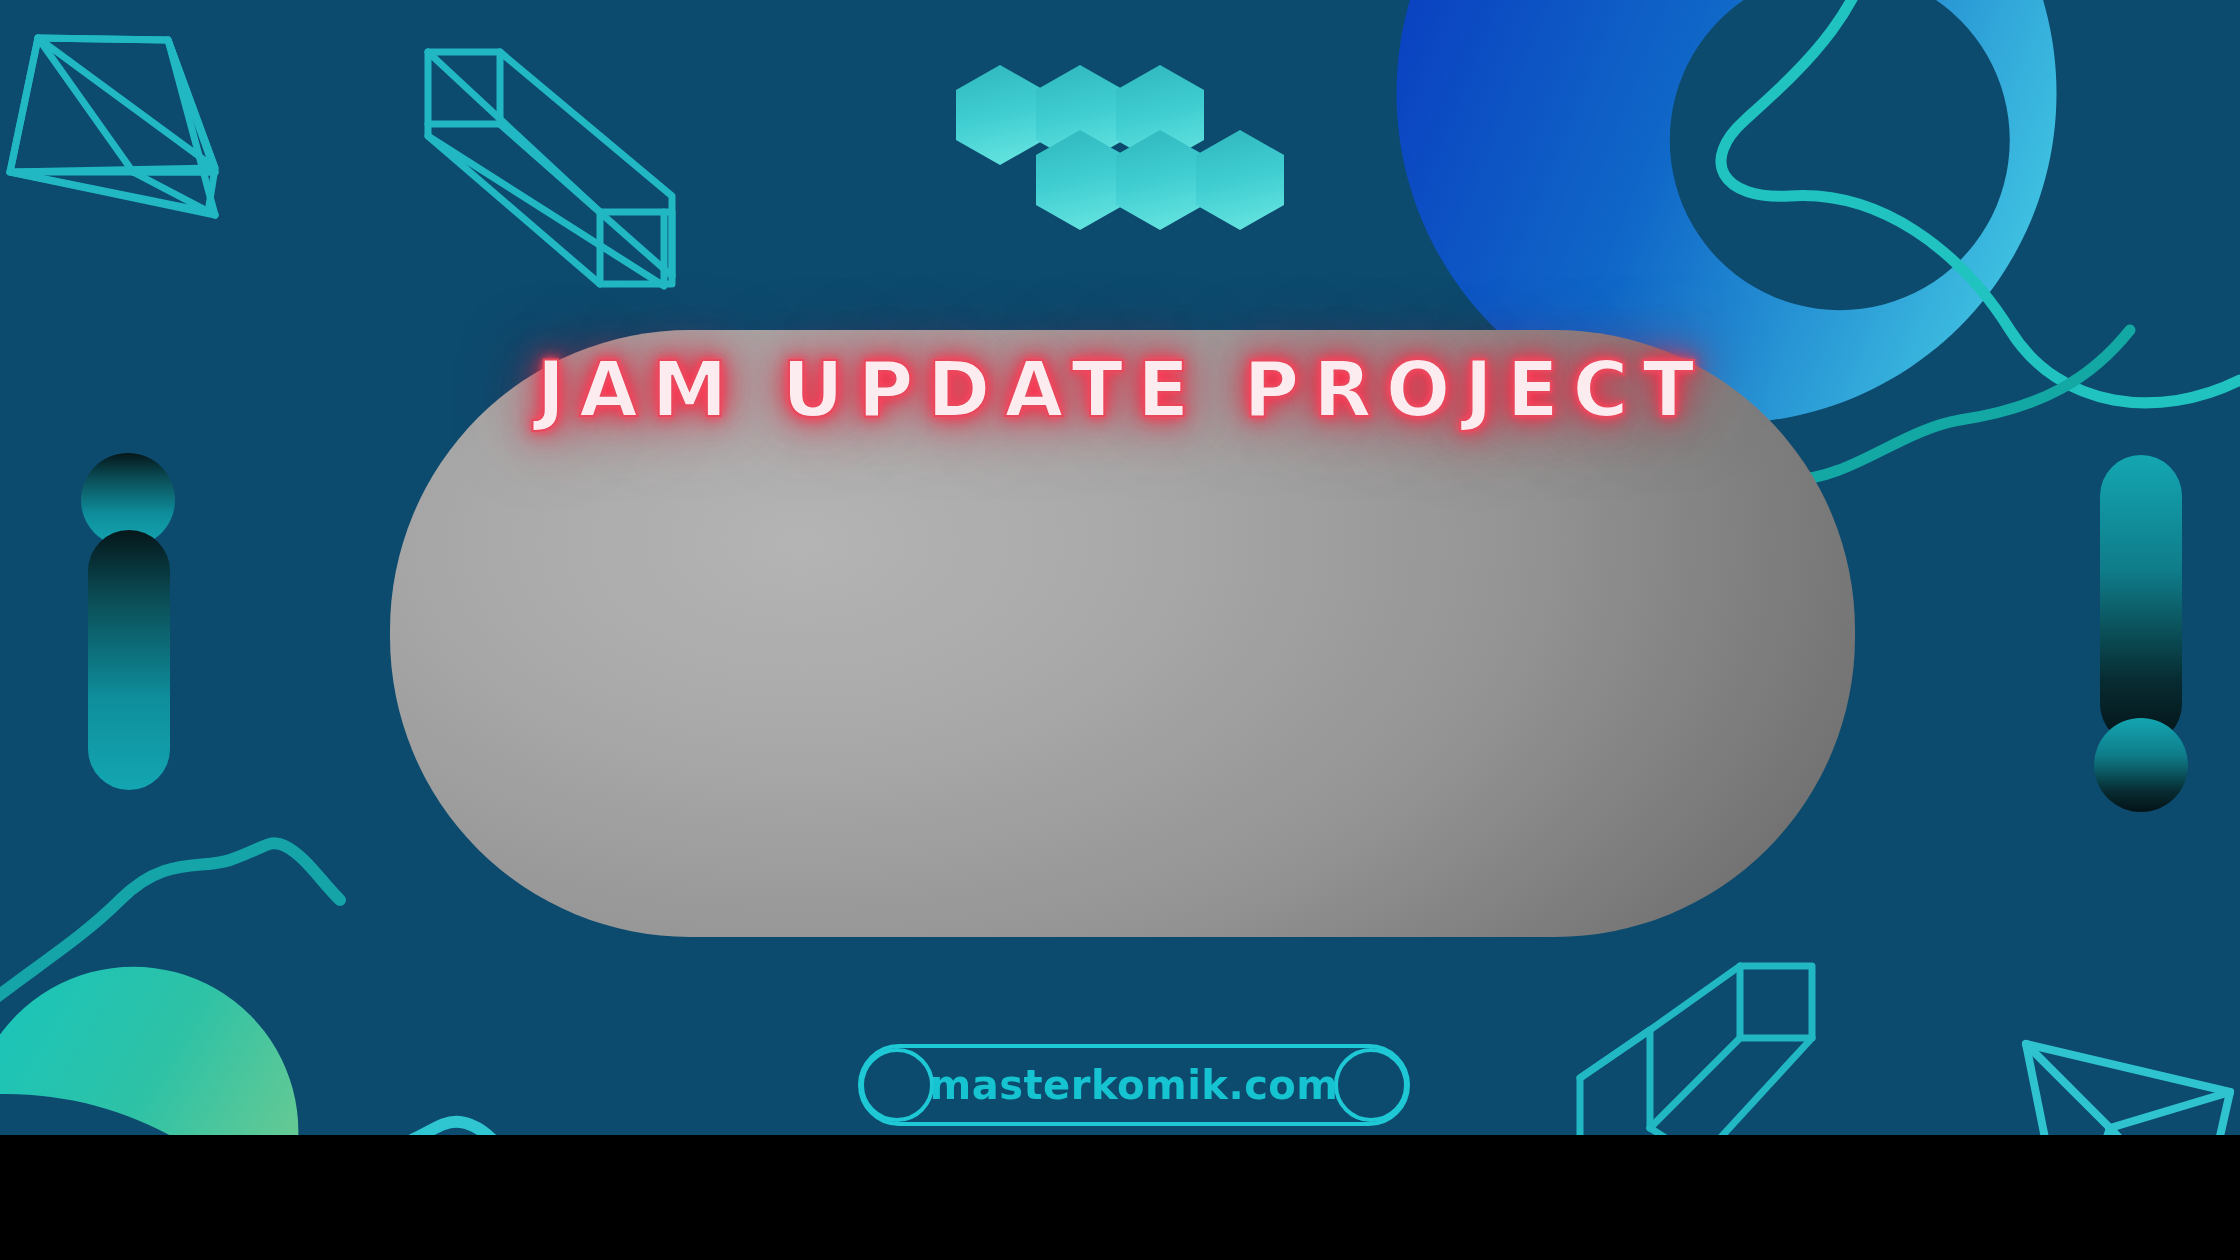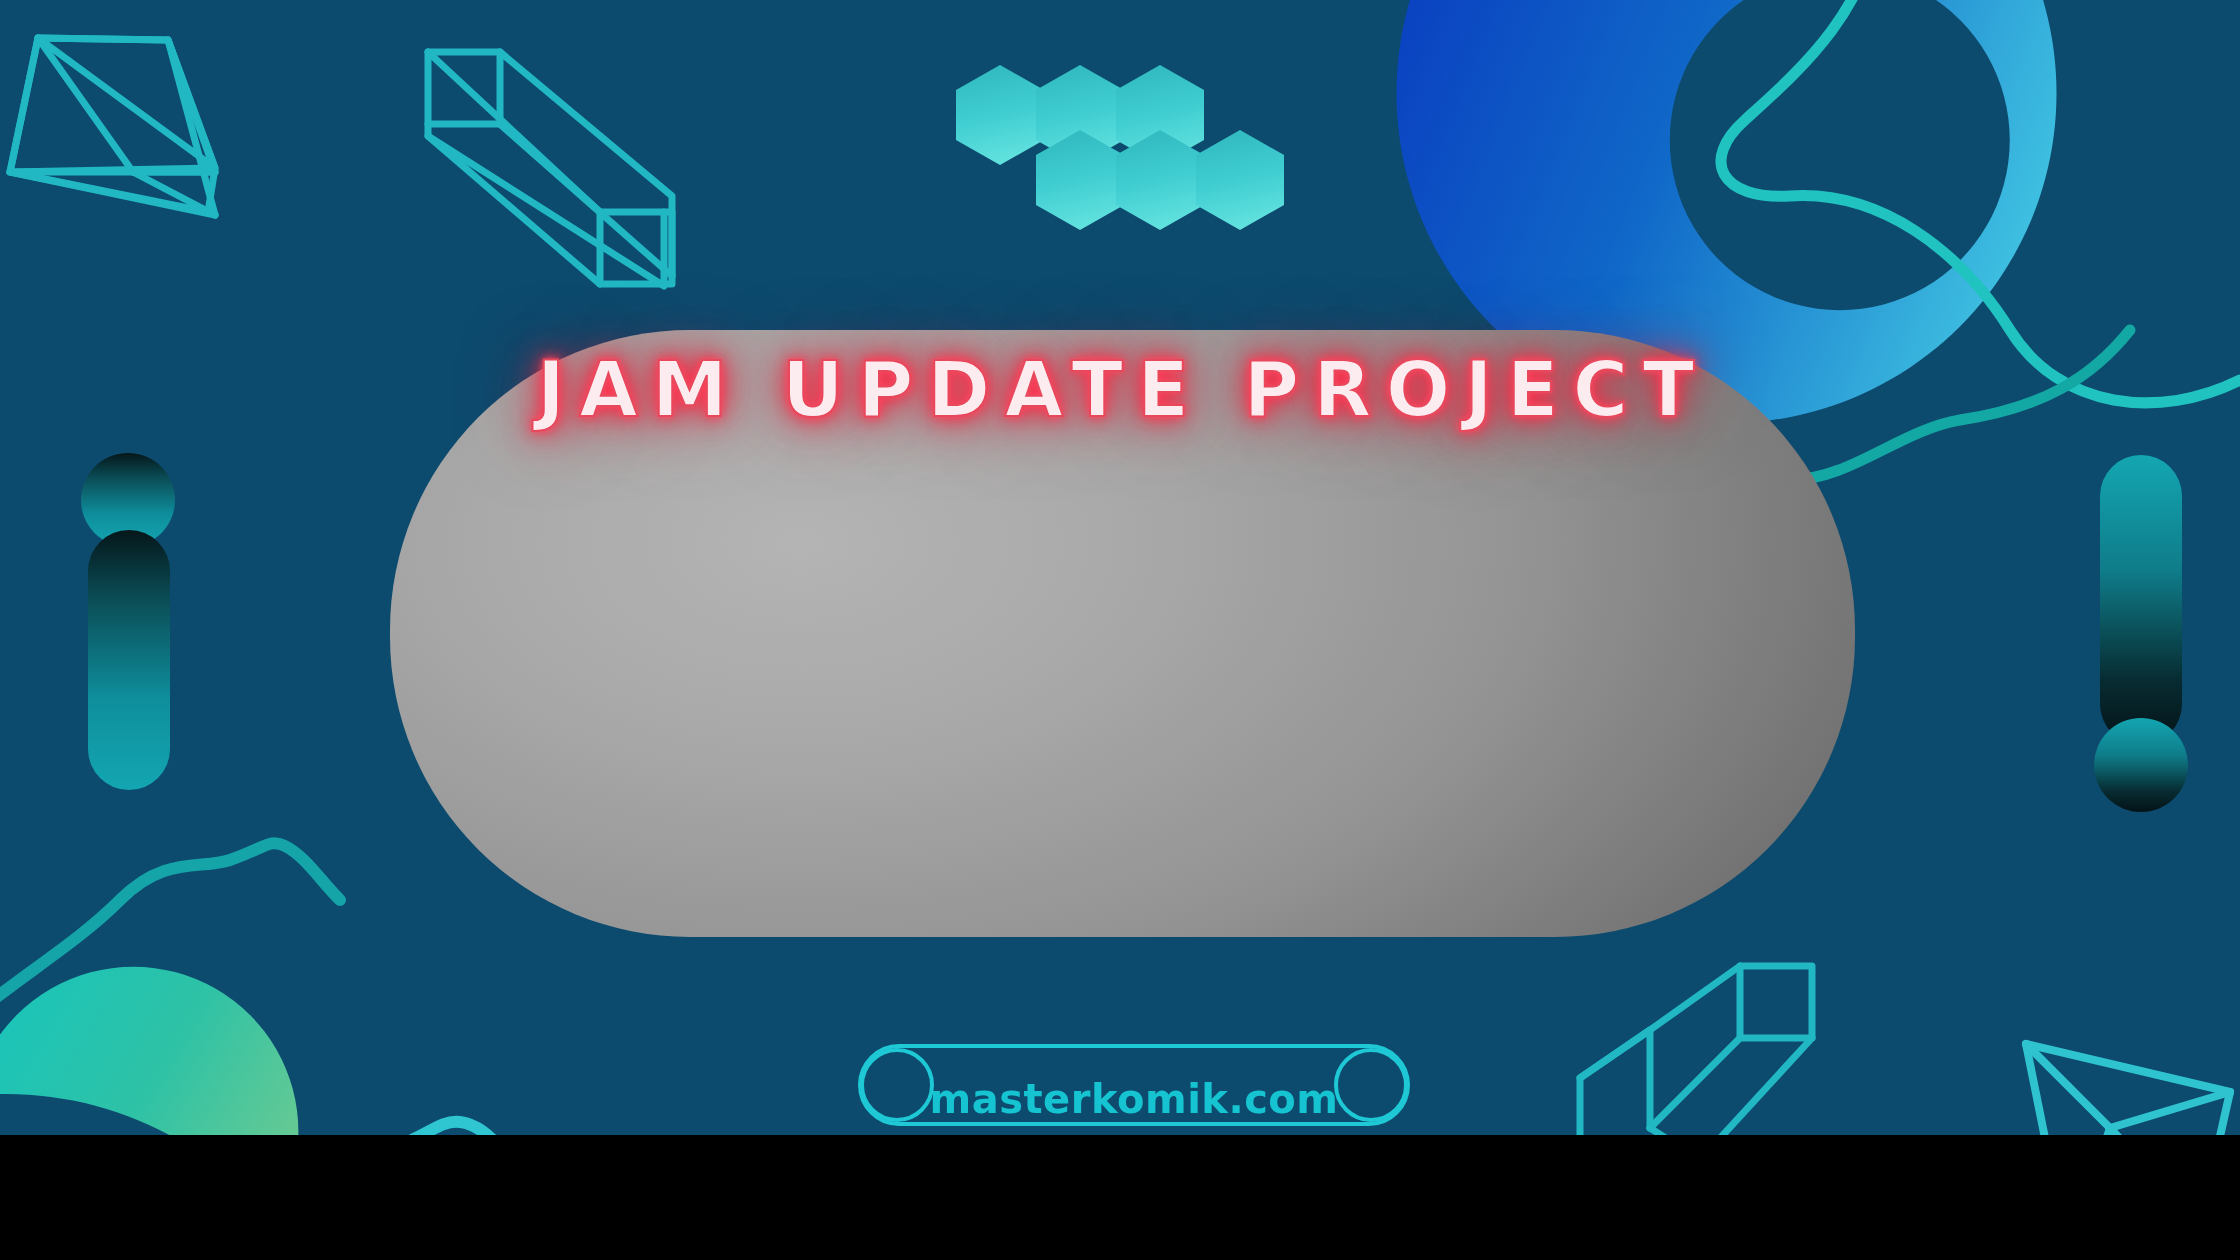--- a/index.html
+++ b/index.html
@@ -107,21 +107,21 @@
   #url-pill {
     position: absolute;
     left: 858px;
     top: 1044px;
     width: 552px;
     height: 82px;
     box-sizing: border-box;
     border: 4px solid #1ec8d4;
     border-radius: 48px;
     display: flex;
-    align-items: flex-end;
+    align-items: center;
     justify-content: center;
   }
   .pill-dot {
     position: absolute;
     top: 50%;
     width: 74px;
     height: 74px;
     margin-top: -37px;
     border: 4px solid #1ec8d4;
     border-radius: 50%;

